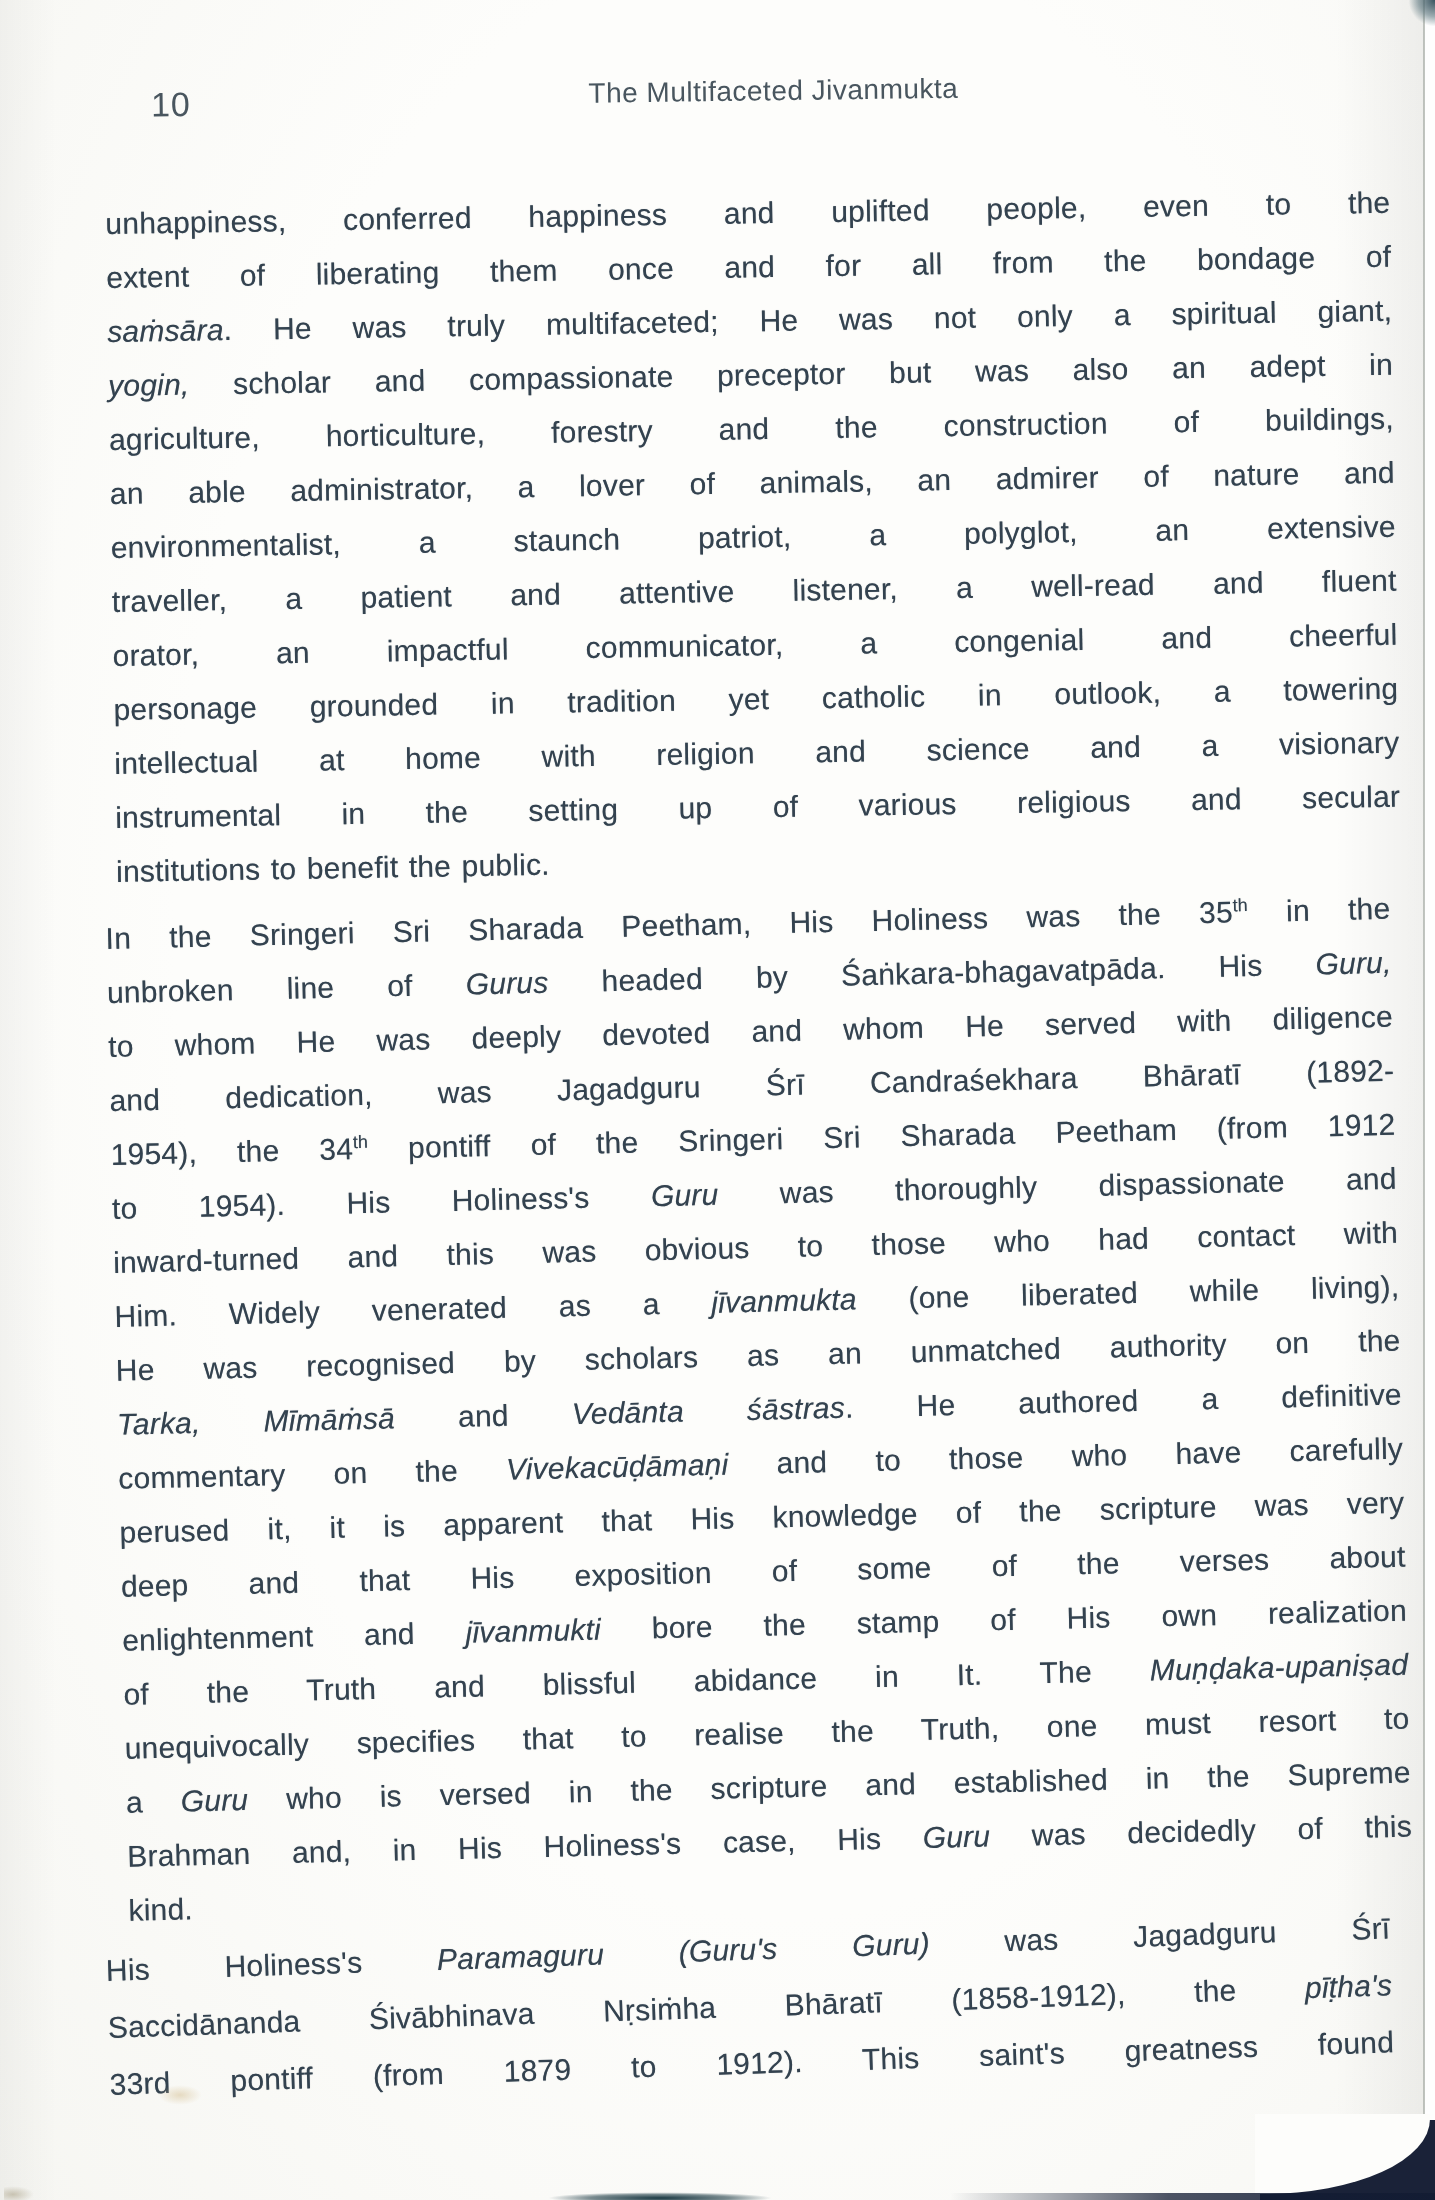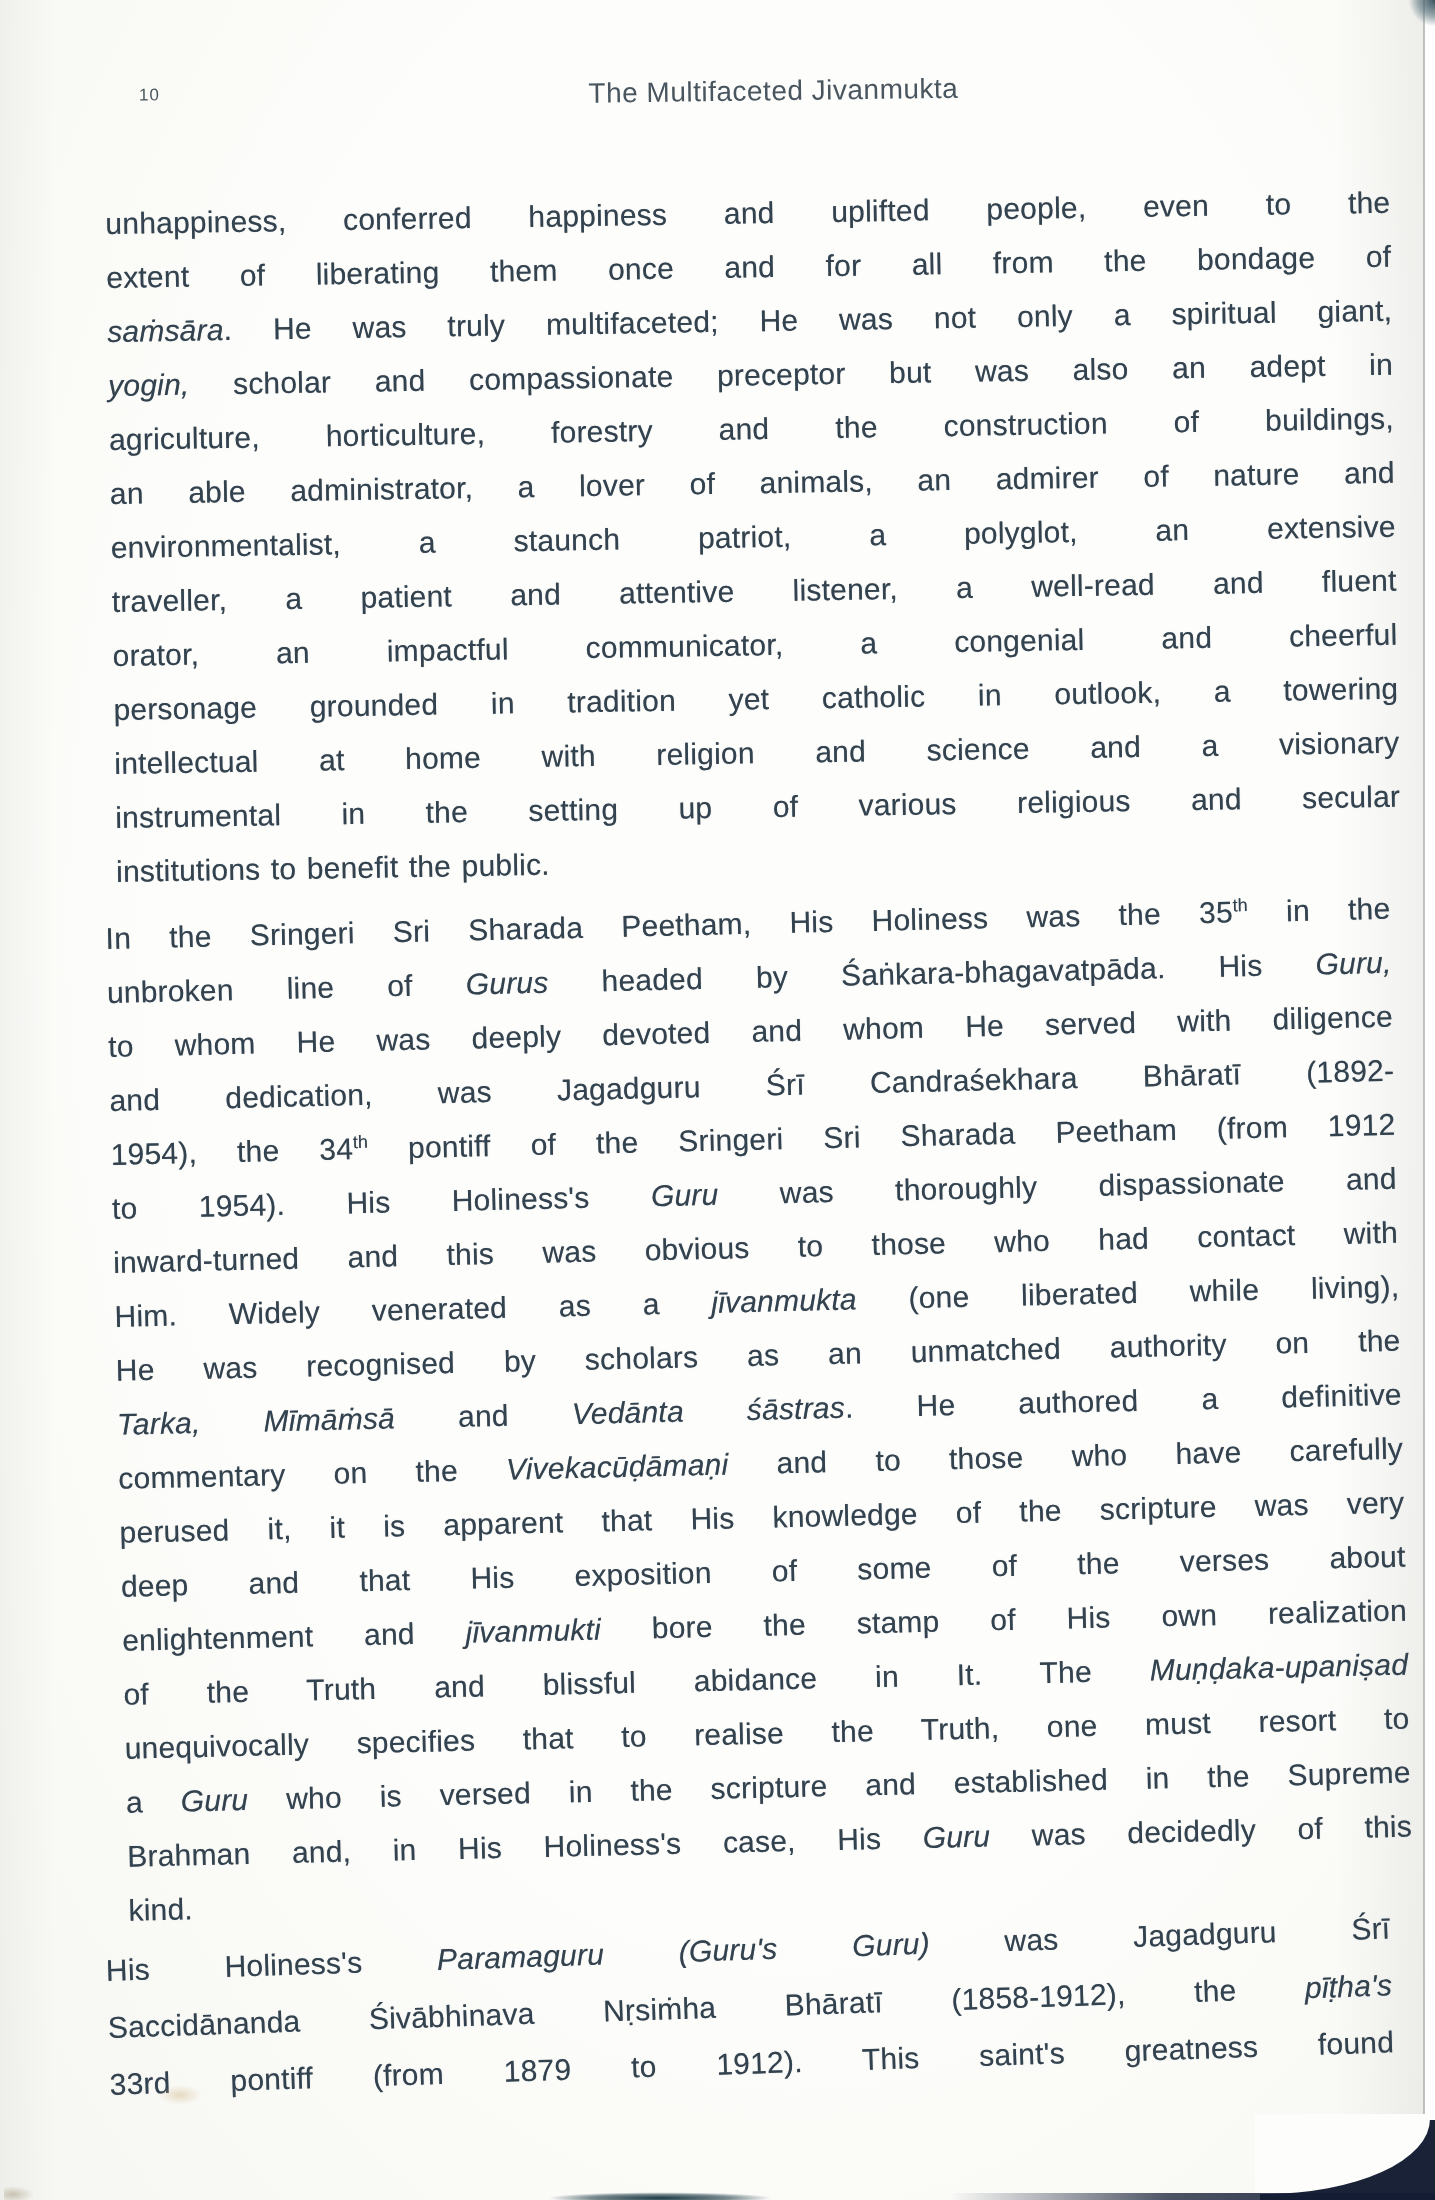--- a/index.html
+++ b/index.html
@@ -8,21 +8,21 @@
     background:
       linear-gradient(to right, rgba(0,0,0,0.035) 0%, rgba(0,0,0,0) 4%),
       linear-gradient(to right, rgba(0,0,0,0) 93%, rgba(0,0,0,0.05) 99.2%, rgba(0,0,0,0) 99.3%),
       radial-gradient(ellipse at 55% 42%, #fdfdfb 55%, #f6f6f2 100%);
     font-family:"Liberation Sans","DejaVu Sans",sans-serif;
     color:#33424f;
   }
   .content{position:absolute;left:105px;top:0;width:1285px;}
   .page-header{position:absolute;top:84px;left:0;width:100%;height:40px;
     transform:rotate(-0.75deg);transform-origin:0 50%;color:#49565f;}
-  .page-num{position:absolute;left:34px;top:2px;font-size:17px;letter-spacing:1px;}
+  .page-num{position:absolute;left:46px;top:2px;font-size:34px;letter-spacing:1px;}
   .running-title{position:absolute;left:0;top:0;width:100%;text-align:center;
     text-indent:52px;font-size:28px;letter-spacing:0.5px;}
   .para{position:absolute;left:0;width:100%;}
   .para .line{
     text-align:justify;text-align-last:justify;
     font-size:30px;letter-spacing:0.2px;word-spacing:2px;
     text-shadow:0 0 0.7px rgba(51,66,79,0.55);
   }
   .para .line.last{text-align-last:left;}
   #para-0{top:197px;transform:rotate(-0.95deg);transform-origin:0 0;}

